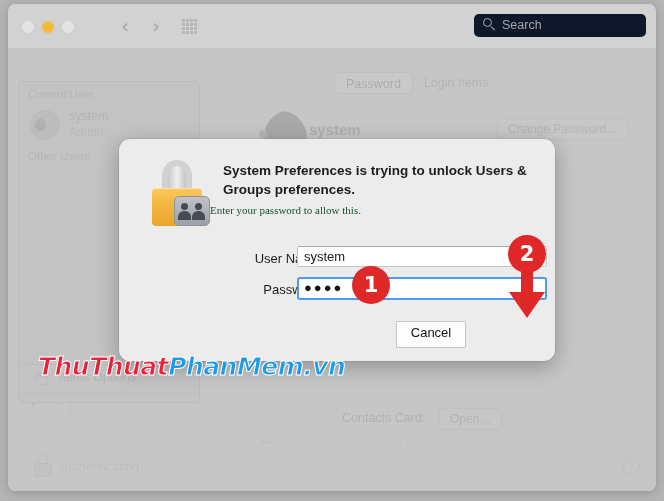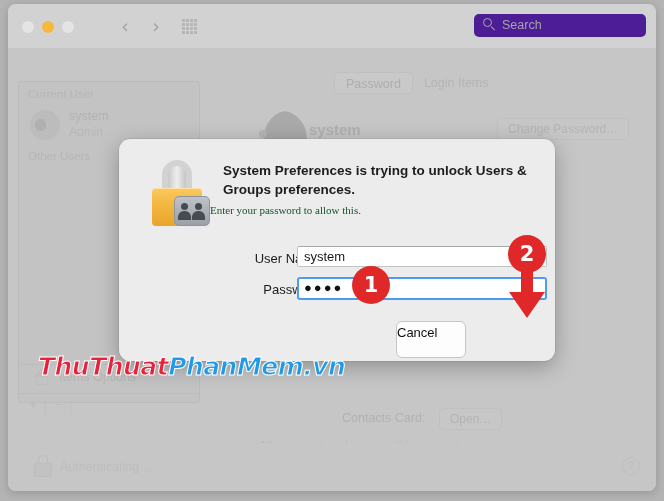--- a/index.html
+++ b/index.html
@@ -89,21 +89,21 @@
     color: #474747;
     letter-spacing: 0.1px;
   }
 
   #search-box {
     position: absolute;
     right: 10px;
     top: 10px;
     width: 172px;
     height: 23px;
-    background: #4c1d95;
+    background: #0f172a;
     border-radius: 5px;
   }
   #search-icon {
     position: absolute;
     left: 9px;
     top: 4px;
     width: 13px;
     height: 13px;
   }
   #search-icon .lens {
@@ -549,25 +549,25 @@
     position: absolute;
     left: 5px;
     top: 1px;
     font-size: 13px;
     letter-spacing: 2px;
     color: #111111;
   }
 
   .dlg-btn {
     position: absolute;
-    height: 37px;
+    height: 27px;
     line-height: 22px;
-    border-radius: 6px;
+    border-radius: 1px;
     font-size: 13px;
-    text-align: left;
+    text-align: center;
     box-sizing: border-box;
   }
   #cancel-button {
     left: 277px;
     top: 182px;
     width: 70px;
     background: #fdfdfd;
     border: 1px solid #c6c6c6;
     color: #111111;
   }

